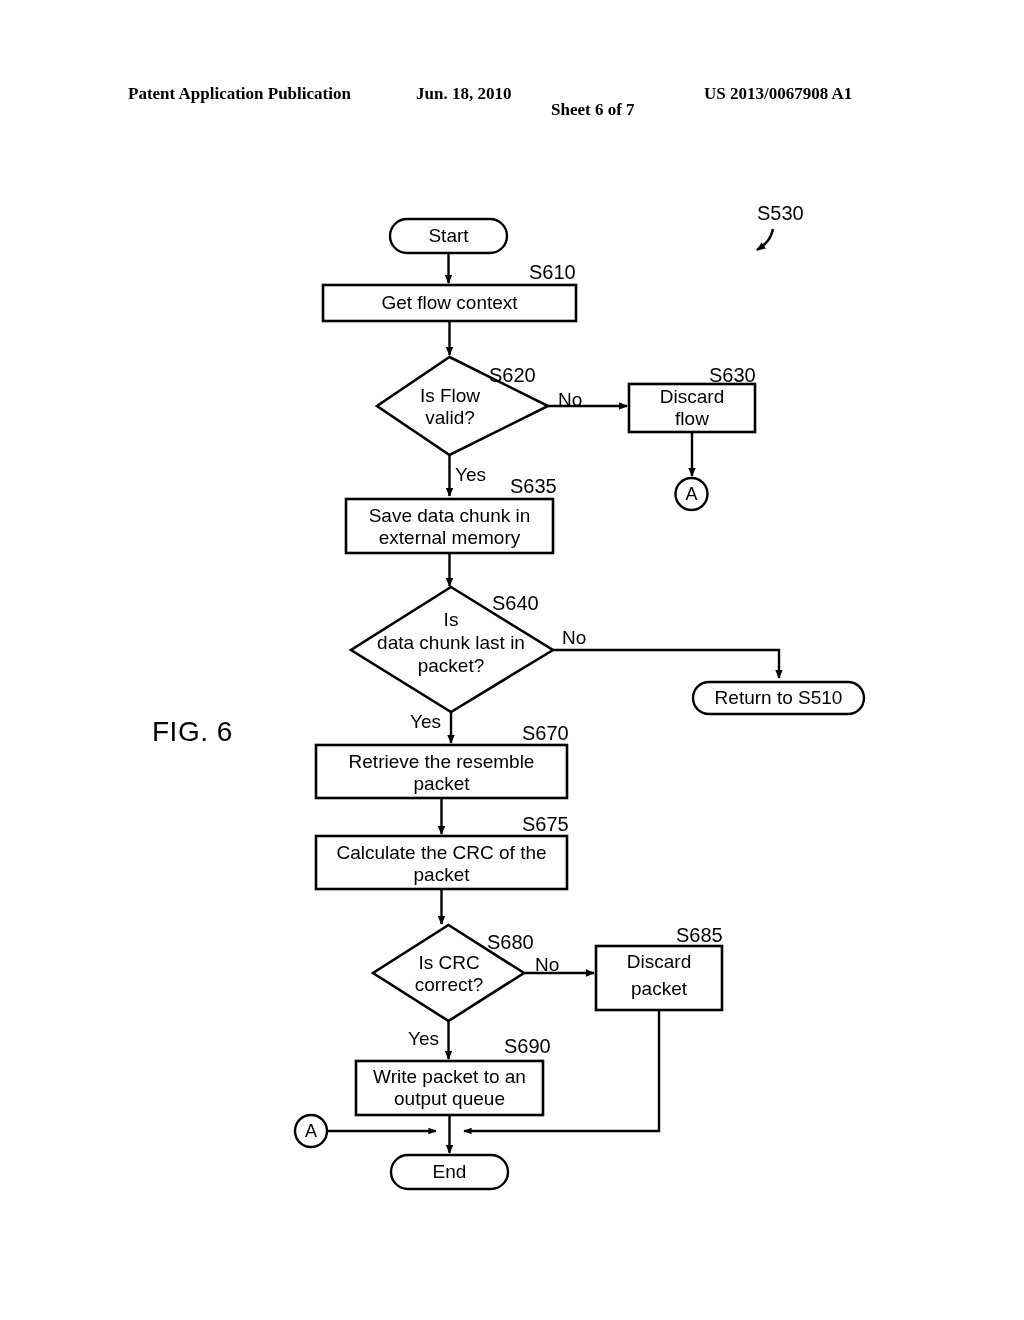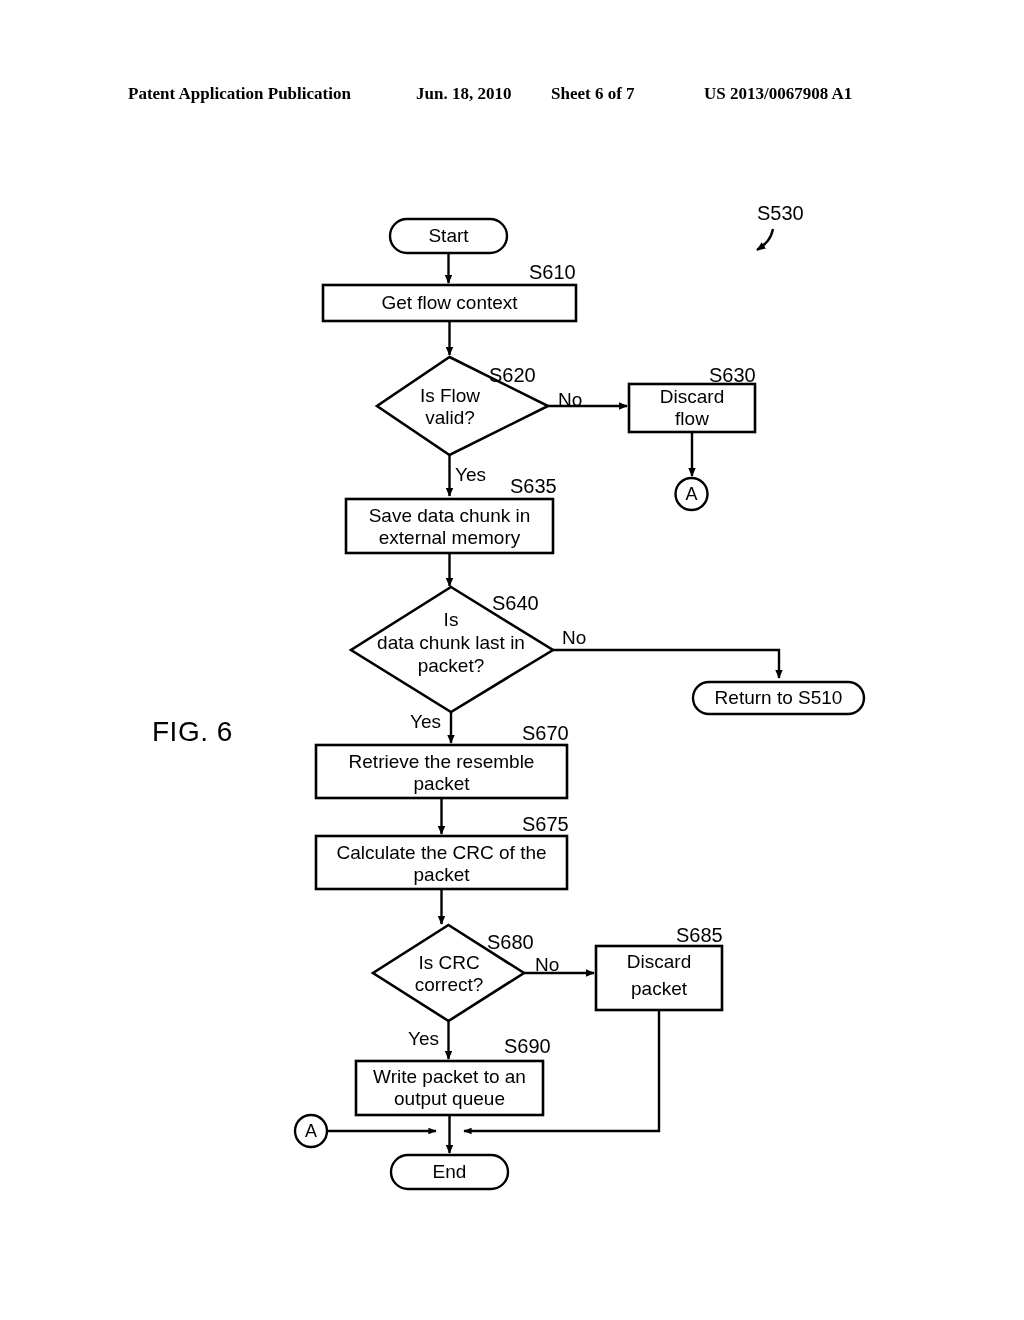--- a/index.html
+++ b/index.html
@@ -23,21 +23,21 @@
     top: 84px;
     width: 812px;
     height: 26px;
     font-family: "Liberation Serif", serif;
     font-weight: bold;
     font-size: 17px;
     letter-spacing: 0px;
   }
   #page-header .hdr-left   { position: absolute; left: 128px; top: 0; white-space: nowrap; }
   #page-header .hdr-mid    { position: absolute; left: 416px; top: 0; white-space: nowrap; }
-  #page-header .hdr-sheet  { position: absolute; left: 551px; top: 0; white-space: nowrap; }
+  #page-header .hdr-sheet  { position: absolute; left: 551px; top: 16px; white-space: nowrap; }
   #page-header .hdr-right  { position: absolute; left: 704px; top: 0; white-space: nowrap; }
 
   
   #fig-label {
     position: absolute;
     left: 152px;
     top: 716px;
     font-size: 28px;
     letter-spacing: 0.5px;
     white-space: nowrap;

